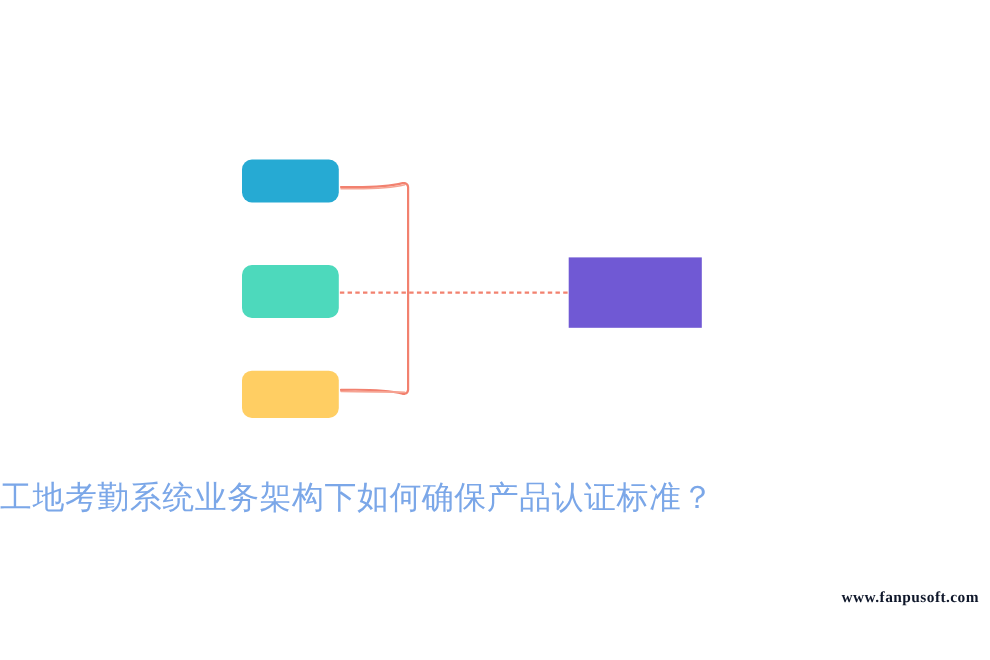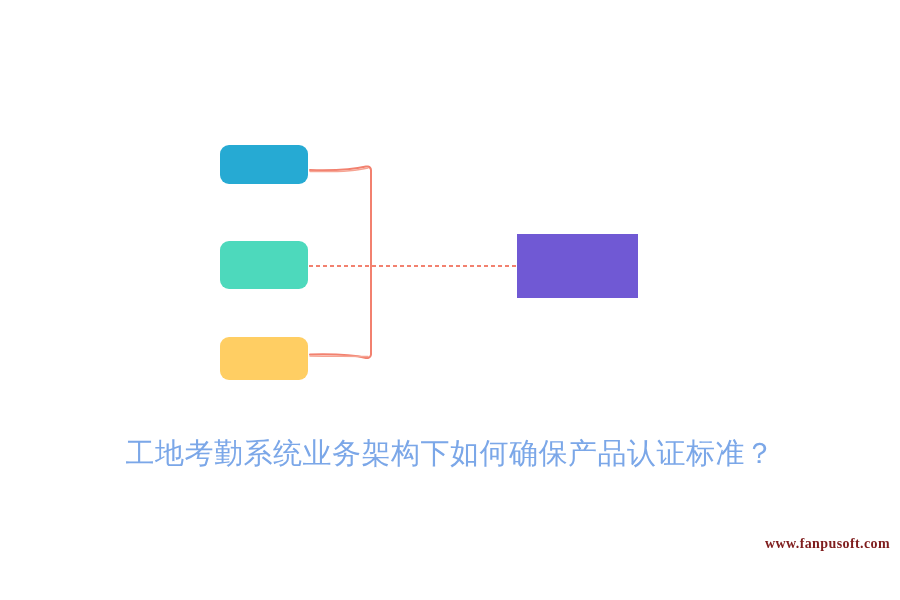--- a/index.html
+++ b/index.html
@@ -60,21 +60,20 @@
     left: 517px; top: 234px;
     width: 121px; height: 64px;
   }
 
   
   #title {
     position: absolute;
     left: 0;
     top: 432px;
     width: 900px;
-    text-align: center;
     font-family: "Liberation Serif", "DejaVu Serif", serif;
     font-size: 29px;
     line-height: 42px;
     letter-spacing: 0.5px;
     white-space: nowrap;
   }
 
   
   #watermark {
     position: absolute;
@@ -132,16 +131,16 @@
 
     <div class="node node-rounded" id="node-blue" style="background: rgb(38, 170, 211); left: 220px; top: 145px; width: 88px; height: 39px;"></div>
     <div class="node node-rounded" id="node-green" style="background: rgb(77, 217, 188); left: 220px; top: 241px; width: 88px; height: 48px;"></div>
     <div class="node node-rounded" id="node-yellow" style="background: rgb(255, 206, 99); left: 220px; top: 337px; width: 88px; height: 43px;"></div>
     <div class="node node-sharp" id="node-purple" style="background: rgb(112, 89, 212); left: 517px; top: 234px; width: 121px; height: 64px;"></div>
   </div>
 
   <div id="title" style="color: rgb(123, 167, 232);">工地考勤系统业务架构下如何确保产品认证标准？</div>
 
   <div id="watermark">
-    <div id="logo-url" style="color: #7f1d1d; text-align: center;">www.fanpusoft.com</div>
+    <div id="logo-url" style="color: #0f172a; text-align: center;">www.fanpusoft.com</div>
   </div>
 
 </div>
 
 </body></html>

